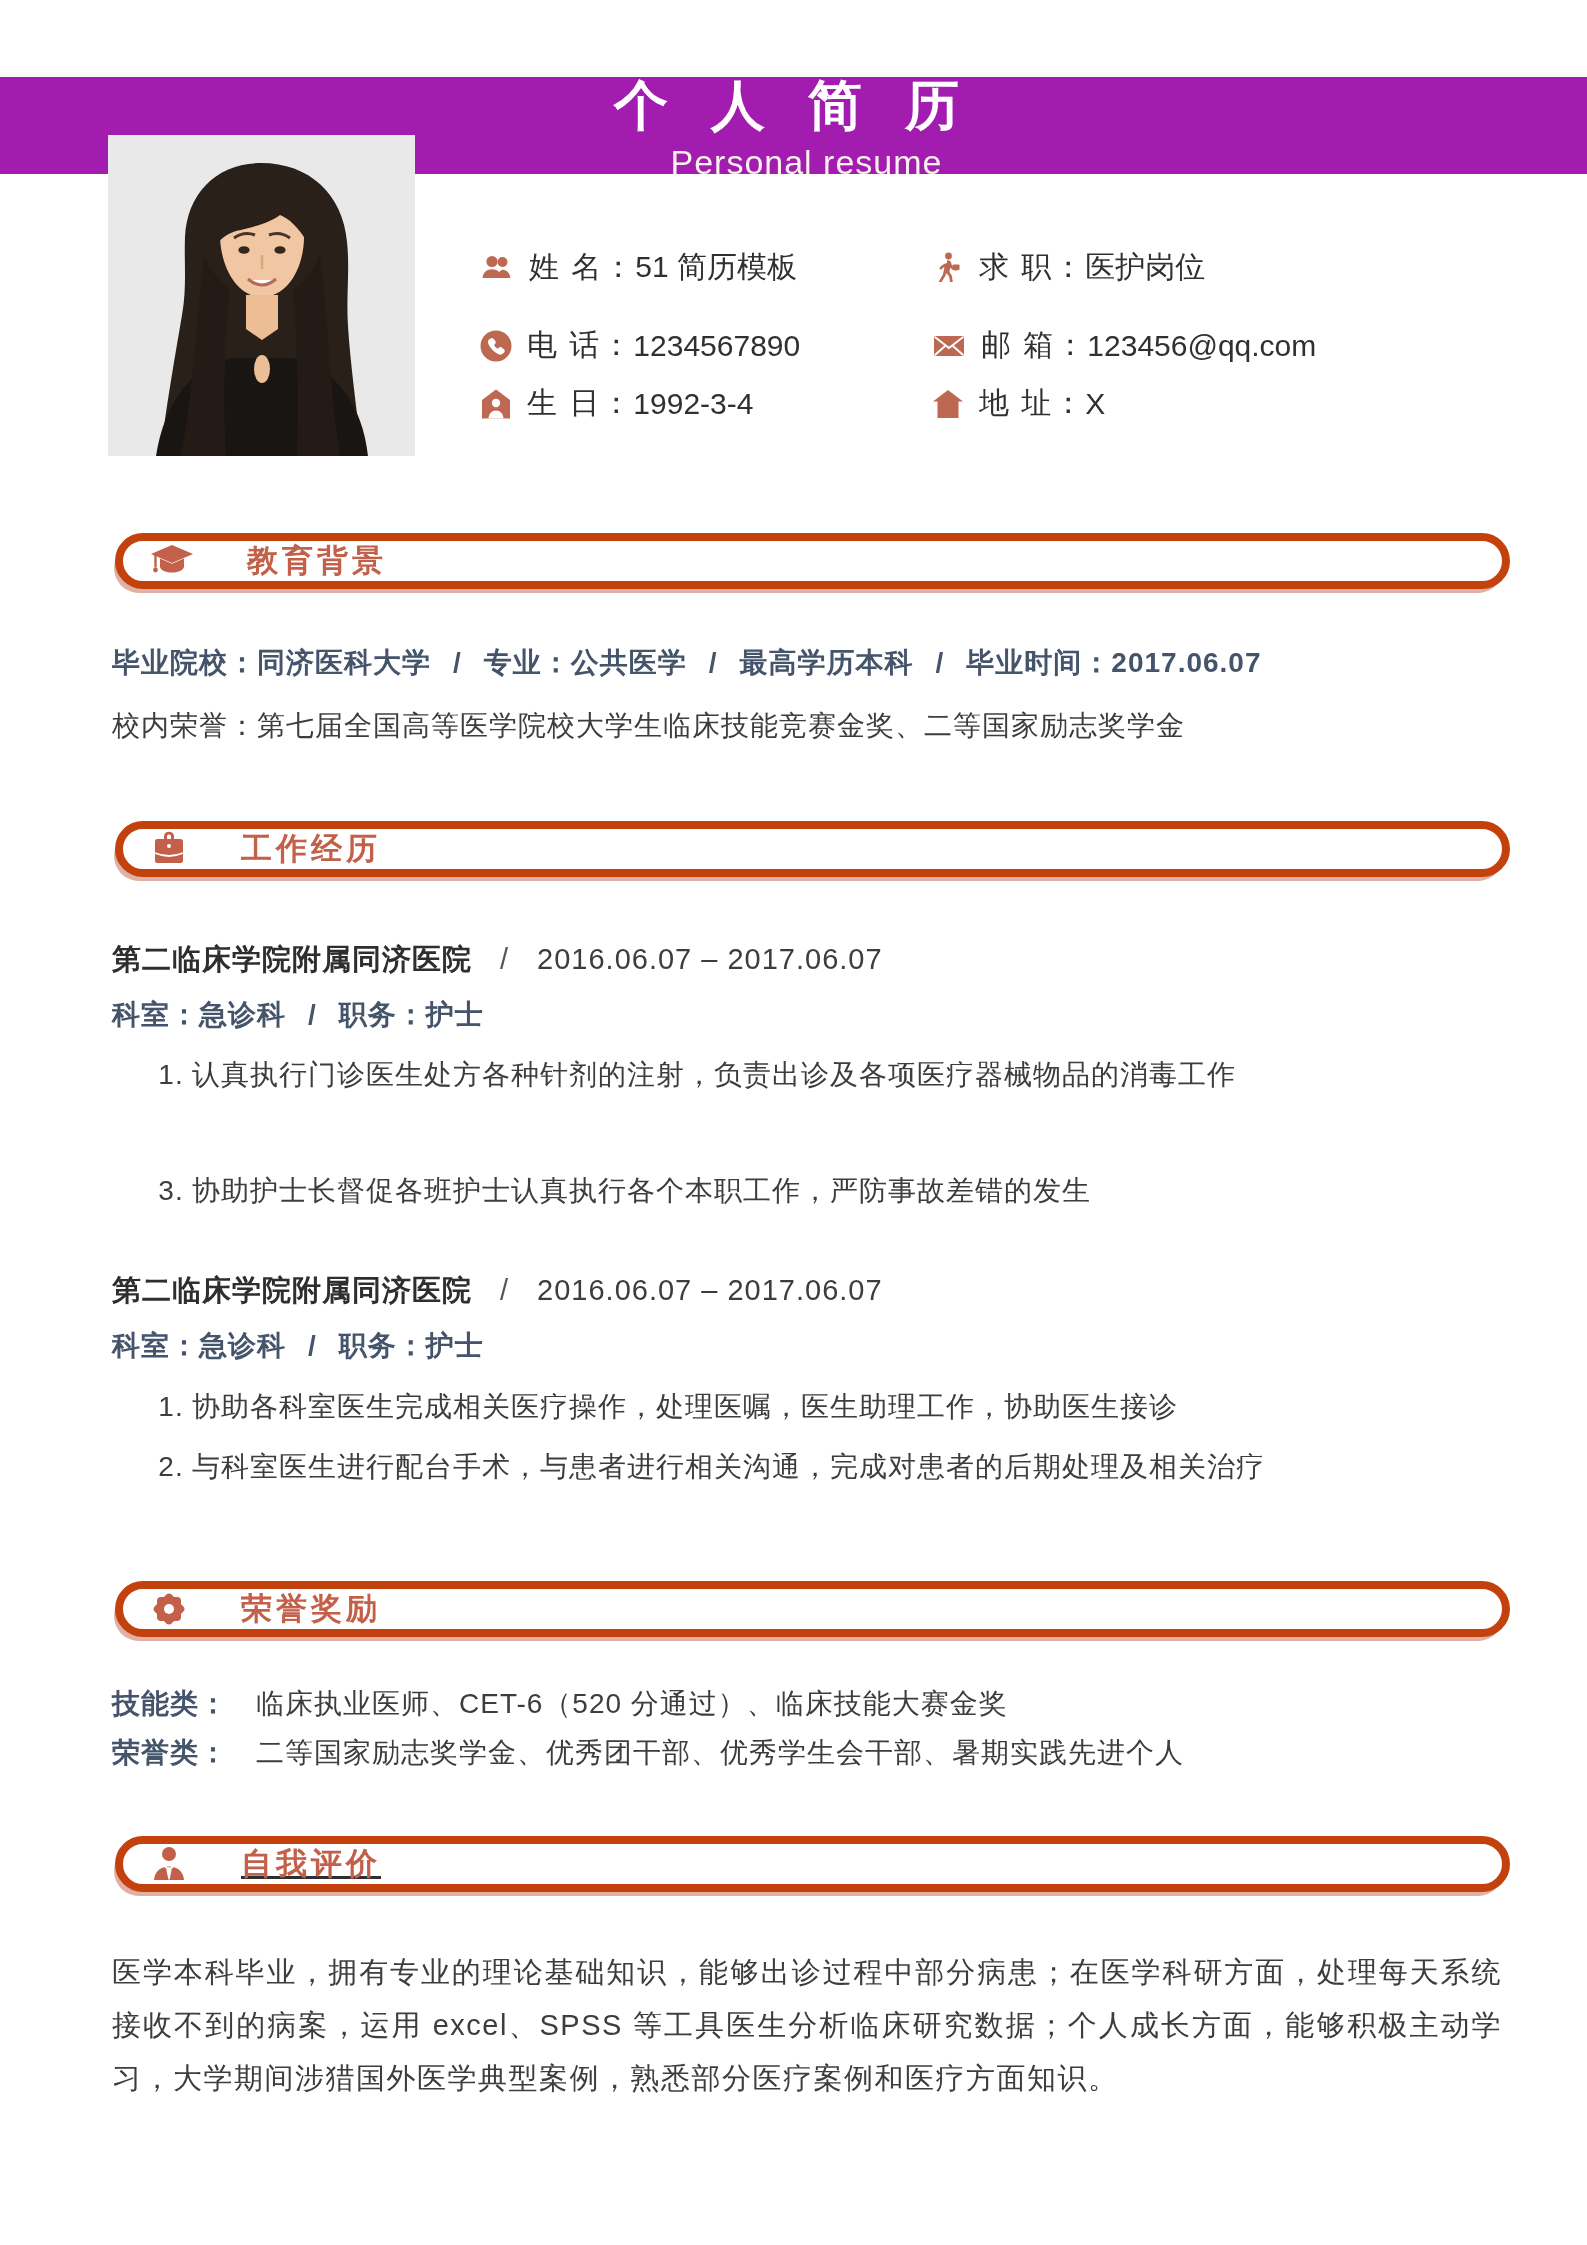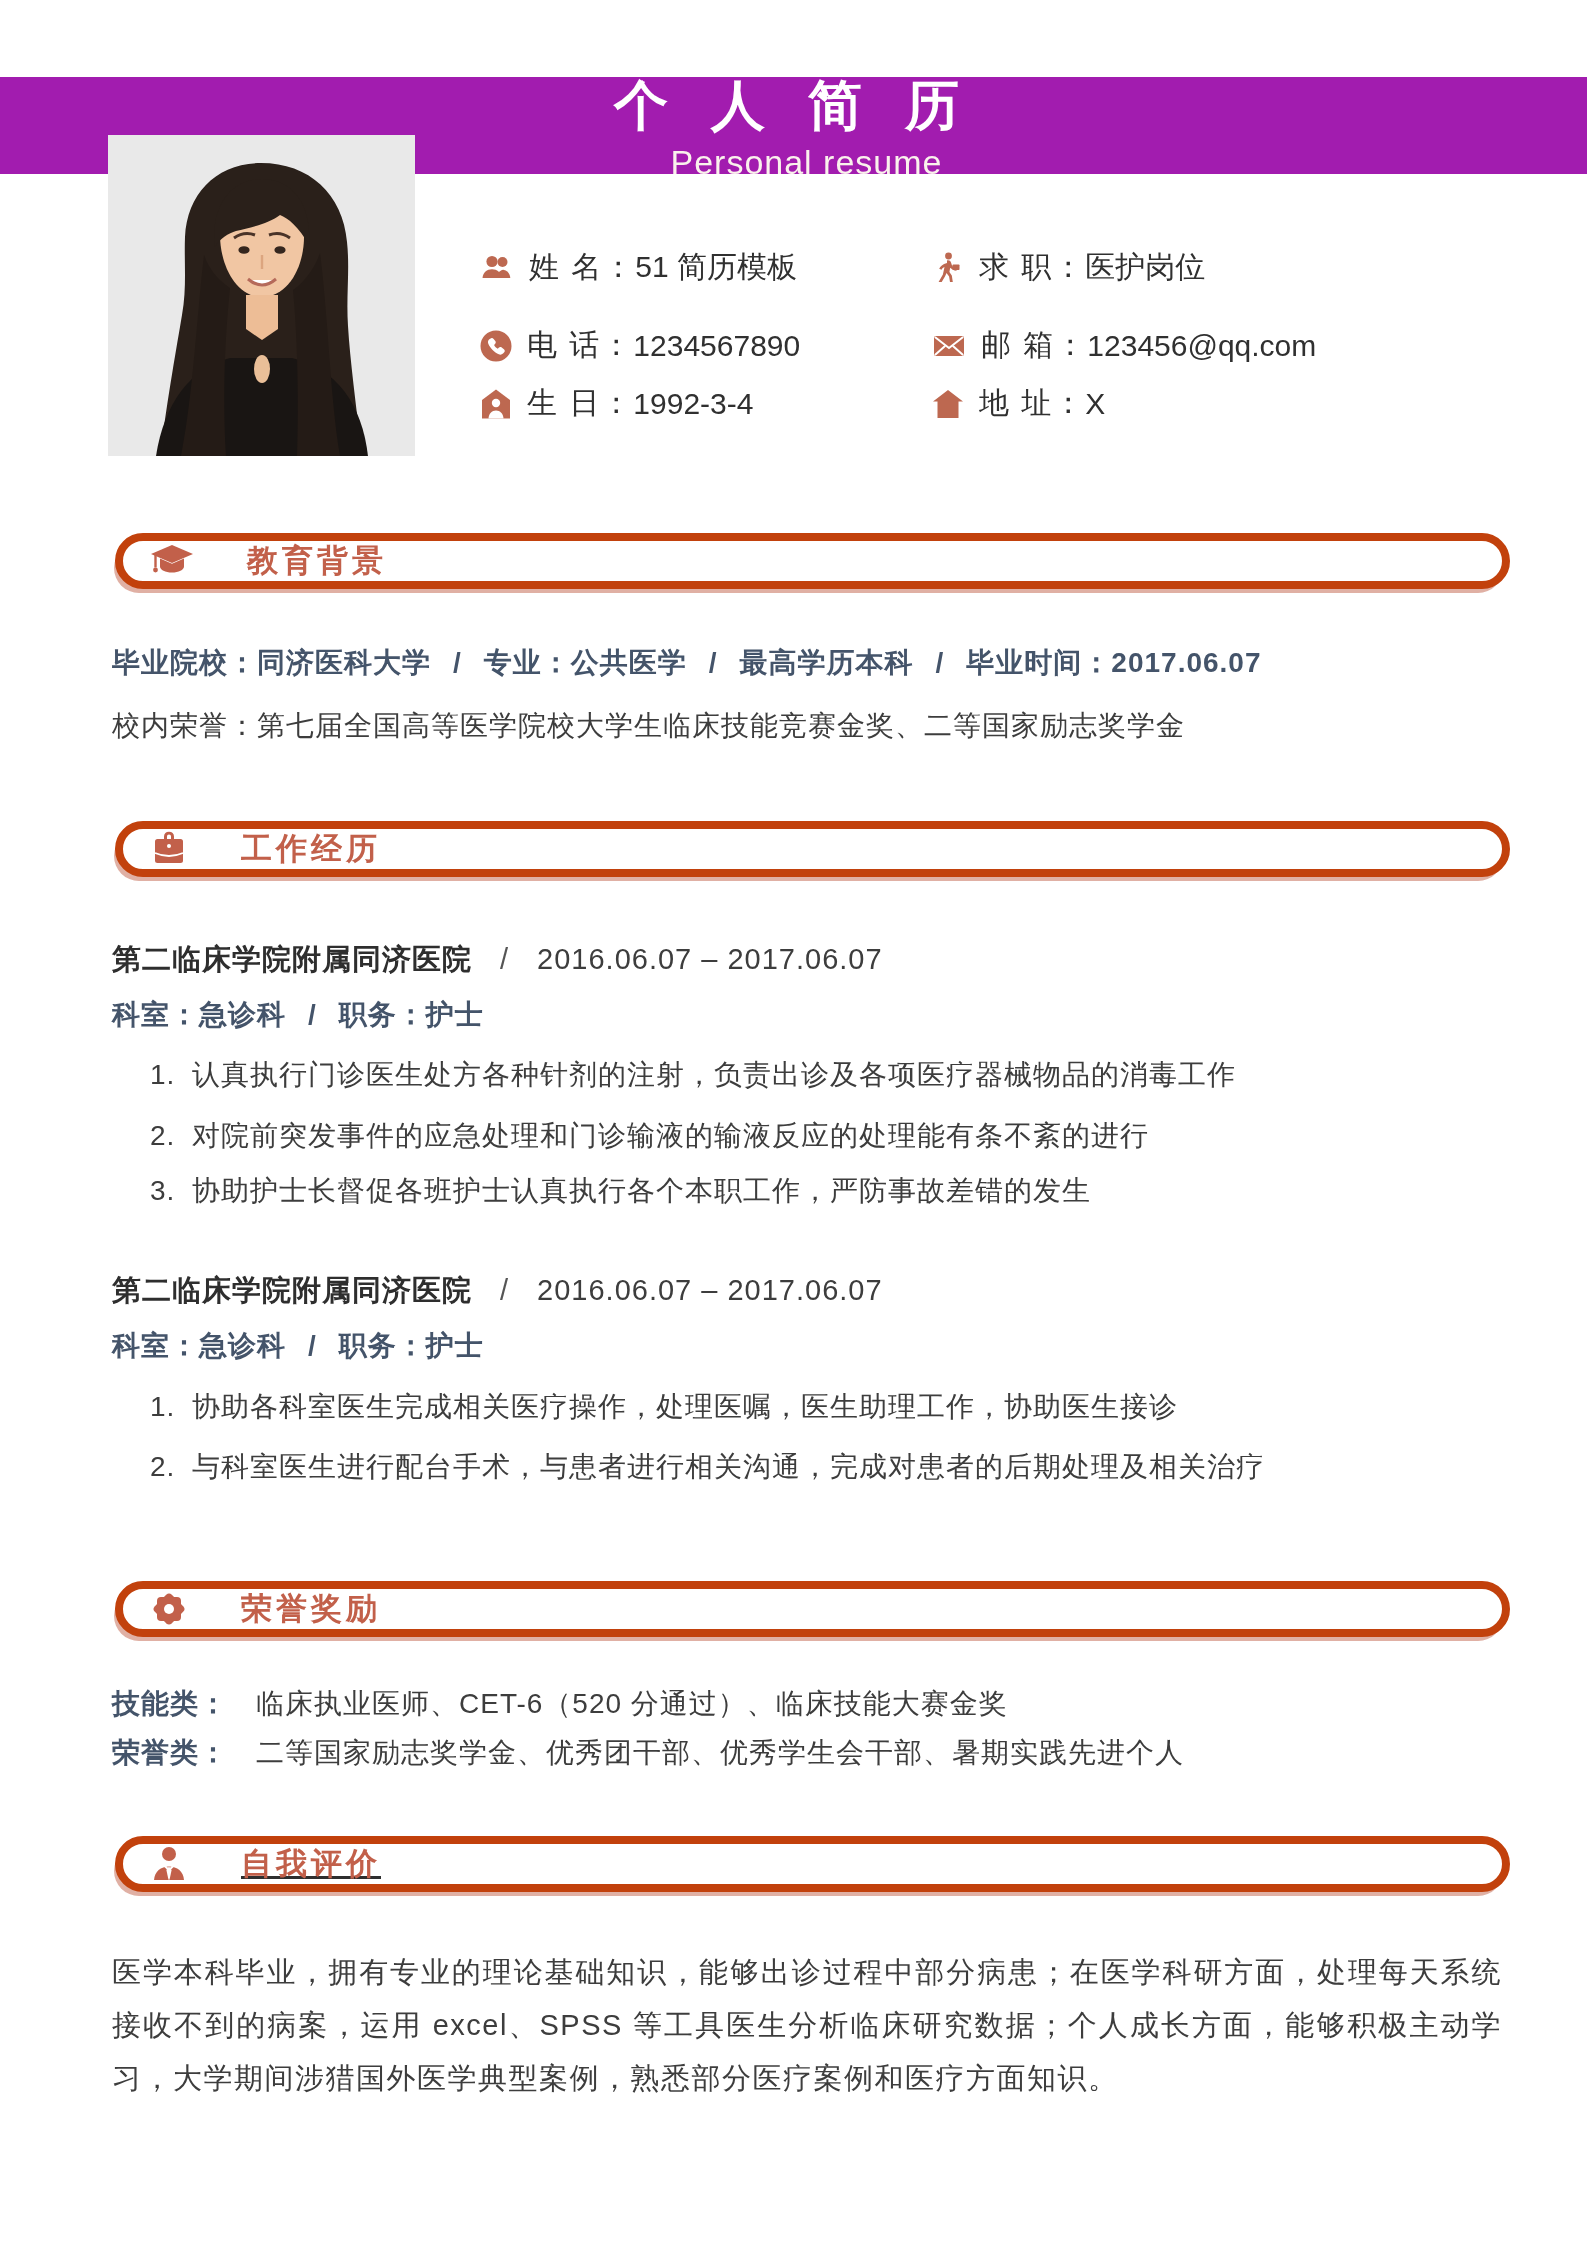--- a/index.html
+++ b/index.html
@@ -31,21 +31,21 @@
   .pill-title{font-size:31px;font-weight:bold;color:#C2604A;margin-left:52px;letter-spacing:4px;white-space:nowrap;}
   #pill-edu{top:533px;} #pill-work{top:821px;} #pill-honor{top:1581px;} #pill-self{top:1836px;text-decoration:underline;}
   
   .line{position:absolute;left:112px;font-size:28px;white-space:nowrap;letter-spacing:1px;}
   .blue{color:#44546A;font-weight:bold;}
   .dark{color:#3d3d3d;}
   .slash{margin:0 22px;}
   .w-title{font-size:29px;color:#3d3d3d;}
   .w-org{font-weight:bold;color:#2e2e2e;}
   .w-slash{margin:0 28px;color:#555;}
-  .item{position:absolute;left:150px;font-size:28px;color:#3d3d3d;white-space:nowrap;letter-spacing:1px;}
+  .item{position:absolute;left:150px;font-size:28px;color:#3d3d3d;white-space:nowrap;letter-spacing:1px;text-align:center;}
   .item .no{display:inline-block;width:42px;}
   .h-label{color:#44546A;font-weight:bold;margin-right:28px;}
   .para{position:absolute;left:112px;top:1946px;width:1390px;font-size:29px;color:#3d3d3d;
         line-height:53px;text-align:justify;letter-spacing:1.5px;white-space:normal;}
   .ic{display:block;}
 </style>
 </head>
 <body>
 
 <div class="page">
@@ -190,23 +190,20 @@
 
   <div class="line w-title" style="top:940px;">
     <span class="w-org">第二临床学院附属同济医院</span><span class="w-slash">/</span><span>2016.06.07 – 2017.06.07</span>
   </div>
   <div class="line blue" style="top:996px;">
     <span>科室：急诊科</span><span class="slash">/</span><span>职务：护士</span>
   </div>
   <div class="item" style="top:1056px;">
     <span class="no">1.</span><span>认真执行门诊医生处方各种针剂的注射，负责出诊及各项医疗器械物品的消毒工作</span>
   </div>
-  <div class="item" style="top:1117px;">
-    <span class="no">2.</span><span>对院前突发事件的应急处理和门诊输液的输液反应的处理能有条不紊的进行</span>
-  </div>
   <div class="item" style="top:1172px;">
     <span class="no">3.</span><span>协助护士长督促各班护士认真执行各个本职工作，严防事故差错的发生</span>
   </div>
 
   <div class="line w-title" style="top:1271px;">
     <span class="w-org">第二临床学院附属同济医院</span><span class="w-slash">/</span><span>2016.06.07 – 2017.06.07</span>
   </div>
   <div class="line blue" style="top:1327px;">
     <span>科室：急诊科</span><span class="slash">/</span><span>职务：护士</span>
   </div>

